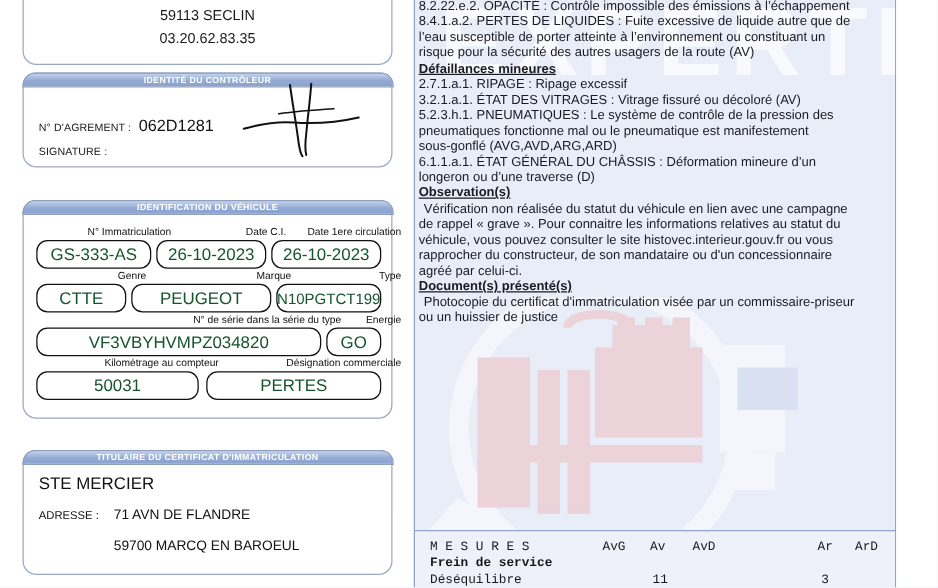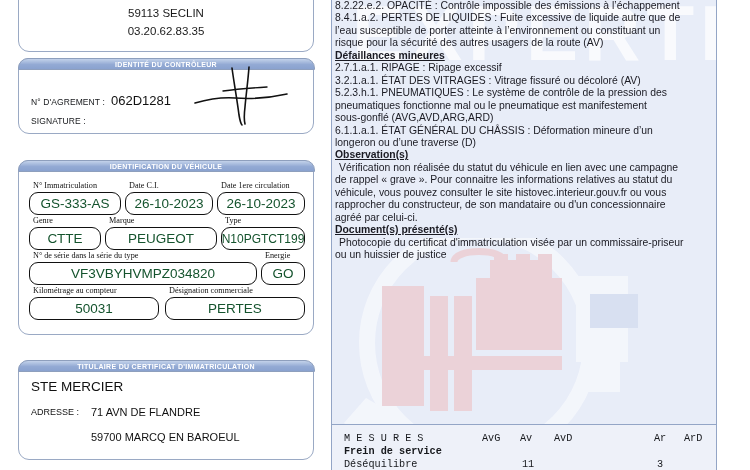--- a/index.html
+++ b/index.html
@@ -51,22 +51,22 @@
   .fld-lbl{position:absolute;font-size:8.5px;color:#15171a;letter-spacing:.1px;}
   .fld-val{position:absolute;font-size:13px;color:#111;}
 
   
   .sig{position:absolute;left:168px;top:6px;width:110px;height:62px;}
 
   
   #p-veh{left:18px;top:160px;width:296px;height:175px;}
   .vf{position:absolute;box-sizing:border-box;}
   .vf .cap{
-    position:absolute;left:4px;top:0;width:100%;
-    text-align:left;font-size:8.2px;color:#111;white-space:nowrap;font-family:Liberation Serif, serif;
+    position:absolute;left:16px;top:0;width:100%;
+    text-align:right;font-size:8.2px;color:#111;white-space:nowrap;
   }
   .vf .box{
     position:absolute;left:0;top:11px;width:100%;height:23px;
     border:1.4px solid #111;border-radius:9px;
     display:flex;align-items:center;justify-content:center;
     font-size:13.5px;color:#14532d;white-space:nowrap;
     background:#fff;box-sizing:border-box;
   }
   .vf .box.sm{font-size:12px;}
 

